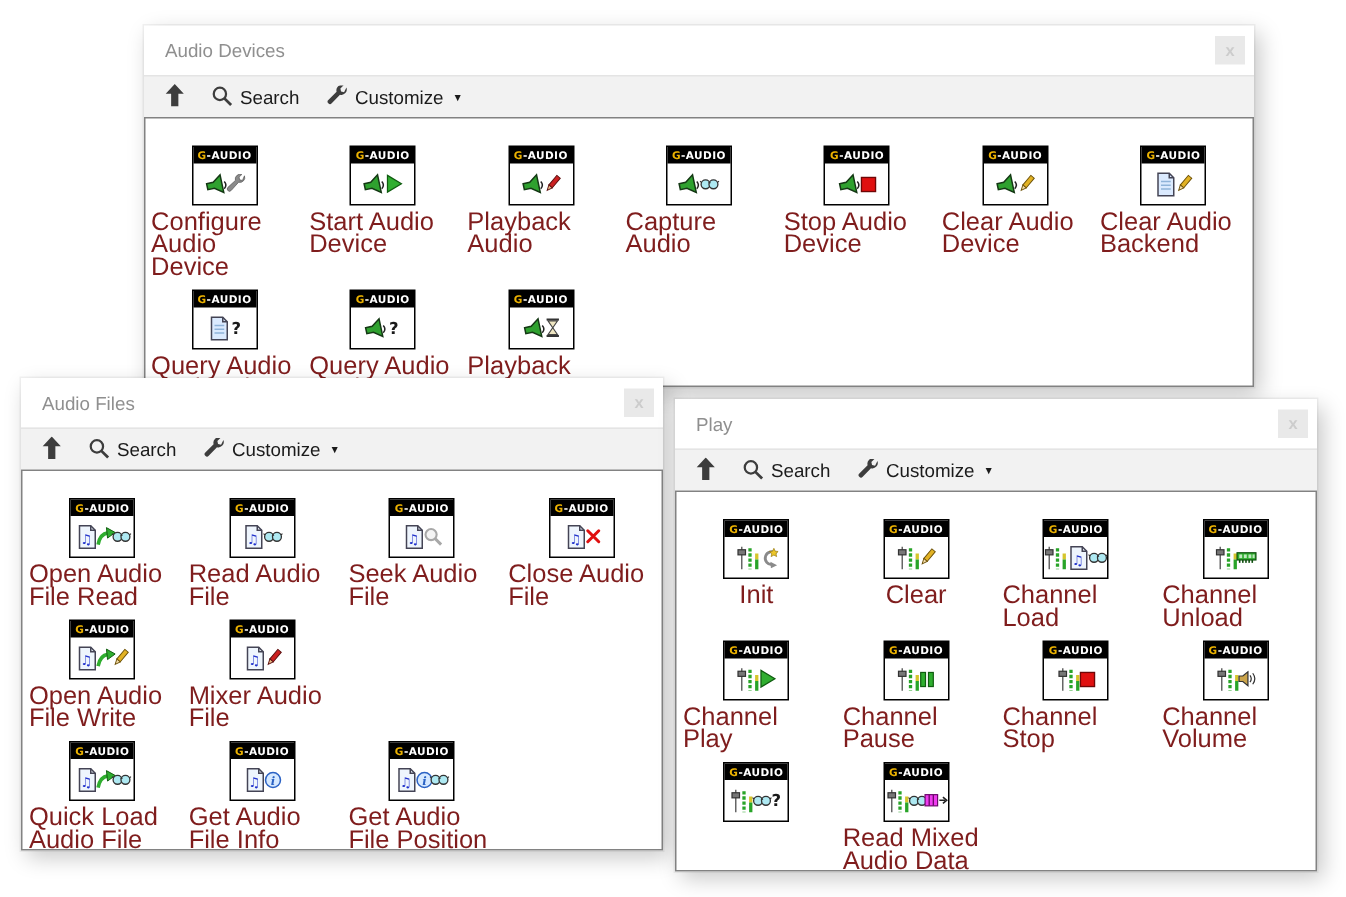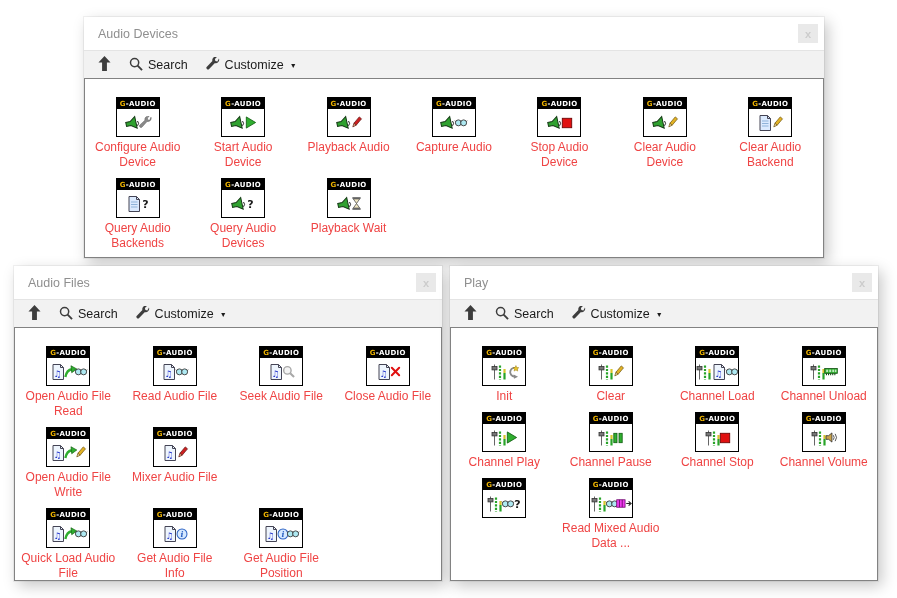--- a/index.html
+++ b/index.html
@@ -23,28 +23,28 @@
   .item{display:flex;flex-direction:column;align-items:center;padding-top:6px;}
   .nicon{width:44px;height:40px;border:1px solid #000;background:#fff;box-sizing:border-box;
     display:flex;flex-direction:column;}
   .nhead{height:11px;background:var(--banner-bg,#000);color:var(--banner-text,#fff);
     font-size:7px;font-weight:bold;display:flex;align-items:center;justify-content:center;
     letter-spacing:0.3px;font-family:"DejaVu Sans",sans-serif;white-space:nowrap;}
   .nhead .g{color:var(--banner-g,#ecb200);}
   .nbody{flex:1;display:flex;align-items:center;justify-content:center;}
   .part{display:inline-flex;align-items:center;}
   .part.mod{margin-left:-3px;}
-  .ilabel{margin-top:3px;font-size:12px;line-height:15px;text-align:center;color:#ef4444;max-width:98px;}
+  .ilabel{margin-top:3px;font-size:17px;line-height:15px;color:#7f1d1d;max-width:98px;}
 </style>
 </head>
 <body>
 
 <div class="stage">
 
-  <div class="window" style="left:84px;top:17px;width:740px;height:241px;">
+  <div class="window" style="left:96px;top:17px;width:740px;height:241px;">
     <div class="titlebar">
       <span class="title">Audio Devices</span>
       <span class="closebtn">x</span>
     </div>
     <div class="toolbar">
       <button class="tbtn">
         <span><svg width="13" height="15" viewBox="0 0 14 16">
               <path d="M7 0 L13.5 7 H9.6 V16 H4.4 V7 H0.5 Z" fill="#3d3d3d"></path>
             </svg></span>
       </button>
@@ -325,21 +325,21 @@
                   </svg>
                 </span>
               </div>
             </div>
             <div class="ilabel">Playback Wait</div>
           </div>
         </div>
       </div>
   </div>
 
-  <div class="window" style="left:14px;top:266px;width:428px;height:315px;">
+  <div class="window" style="left:14px;top:252px;width:428px;height:315px;">
     <div class="titlebar">
       <span class="title">Audio Files</span>
       <span class="closebtn">x</span>
     </div>
     <div class="toolbar">
       <button class="tbtn">
         <span><svg width="13" height="15" viewBox="0 0 14 16">
               <path d="M7 0 L13.5 7 H9.6 V16 H4.4 V7 H0.5 Z" fill="#3d3d3d"></path>
             </svg></span>
       </button>

